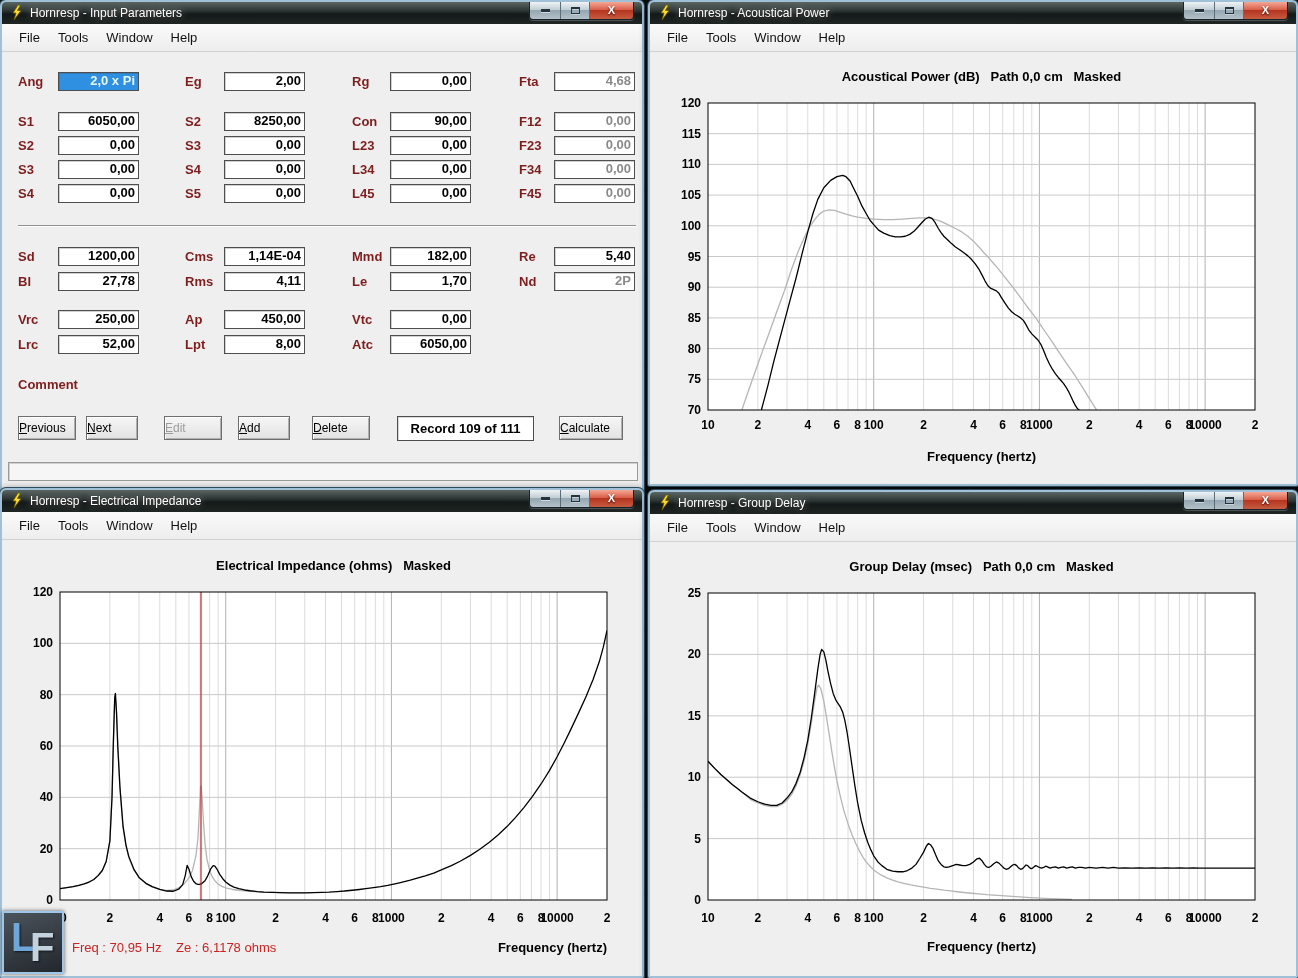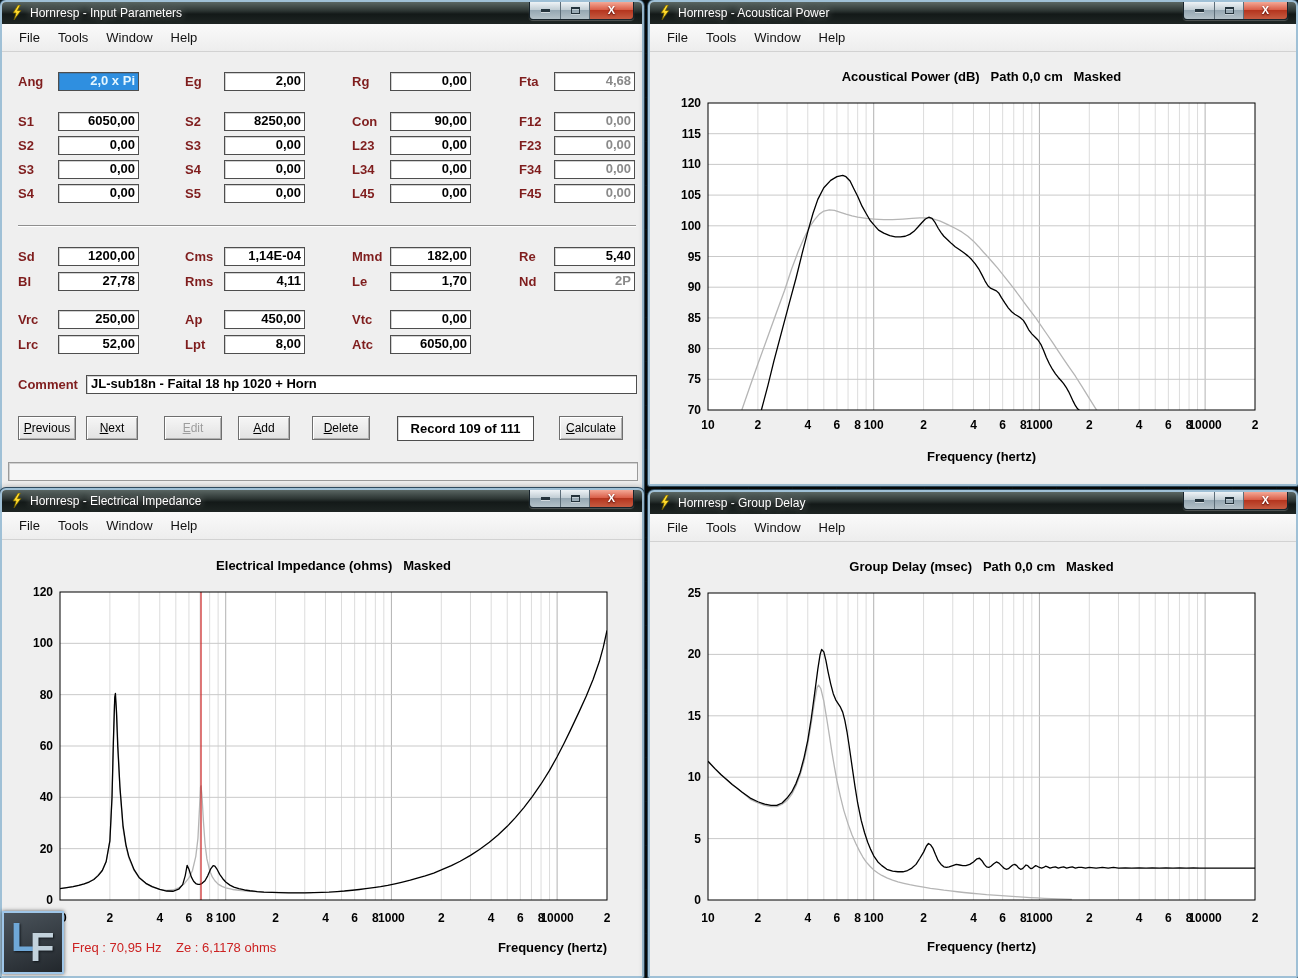--- a/index.html
+++ b/index.html
@@ -43,21 +43,21 @@
     line-height:16px;text-align:right;padding:0 3px;color:#000;white-space:nowrap;overflow:hidden;}
   .pfield.disabled{color:#8a8a8a;}
   .pfield.selected{background:#2f8fe0;color:#e4f6ff;}
   .separator{position:absolute;left:16px;width:618px;height:2px;
     border-top:1px solid #8f8f8f;border-bottom:1px solid #fff;}
   .comment-field{position:absolute;left:84px;width:551px;height:19px;background:#fff;
     border:1px solid #4e4e4e;box-shadow:inset 1px 1px 0 rgba(70,70,70,.25);
     font-size:13px;font-weight:bold;line-height:16px;padding:0 4px;white-space:nowrap;overflow:hidden;}
   .vbbtn{position:absolute;height:24px;background:linear-gradient(#f6f6f6,#e2e2e2);
     border:1px solid #6e6e6e;box-shadow:inset 1px 1px 0 #ffffff,inset -1px -1px 0 #b0b0b0;
-    font-size:12px;color:#000;text-align:center;line-height:22px;}
+    font-size:12px;color:#000;text-align:left;line-height:22px;}
   .vbbtn.disabled{color:#9d9d9d;}
   .recordbox{position:absolute;height:25px;background:#fff;border:1px solid #4e4e4e;
     box-shadow:inset 1px 1px 0 rgba(70,70,70,.2);font-size:13px;font-weight:bold;
     text-align:center;line-height:23px;}
   .statusbar{position:absolute;left:6px;width:630px;height:19px;background:#f6f6f6;
     border:1px solid #9a9a9a;box-shadow:inset 1px 1px 0 rgba(120,120,120,.3);}
   .grip{position:absolute;right:3px;bottom:3px;width:13px;height:13px;
     background:repeating-linear-gradient(135deg,transparent 0 3px,#909090 3px 4px,#fdfdfd 4px 5px);}
 
   
@@ -97,21 +97,20 @@
     </div>
     <div class="menubar">
       <span class="menu-item">File</span>
       <span class="menu-item">Tools</span>
       <span class="menu-item">Window</span>
       <span class="menu-item">Help</span>
     </div>
     <div class="client" id="input-client">
       <div class="separator" style="top:173px;"></div>
       <span class="plabel" style="left:16px;top:325px;">Comment</span>
-      <div class="comment-field" style="top:323px;">JL-sub18n - Faital 18 hp 1020 + Horn</div>
       <div class="recordbox" style="left:395px;top:364px;width:137px;">Record 109 of 111</div>
       <div class="statusbar" style="top:410px;"></div>
       <div class="grip"></div>
     <span class="plabel" style="left: 16px; top: 22px;">Ang</span>
         <div class="pfield selected" style="left: 56px; top: 20px;">2,0 x Pi</div>
         <span class="plabel" style="left: 183px; top: 22px;">Eg</span>
         <div class="pfield" style="left: 222px; top: 20px; padding-left: 23px;">2,00</div>
         <span class="plabel" style="left: 350px; top: 22px;">Rg</span>
         <div class="pfield" style="left: 388px; top: 20px;">0,00</div>
         <span class="plabel" style="left: 517px; top: 22px;">Fta</span>

